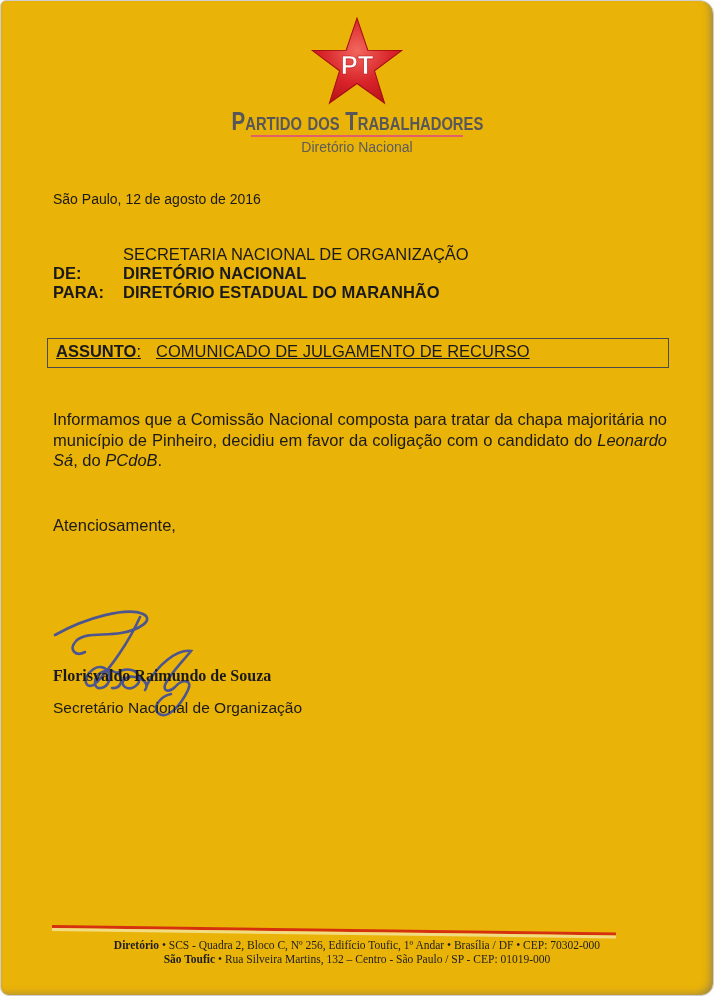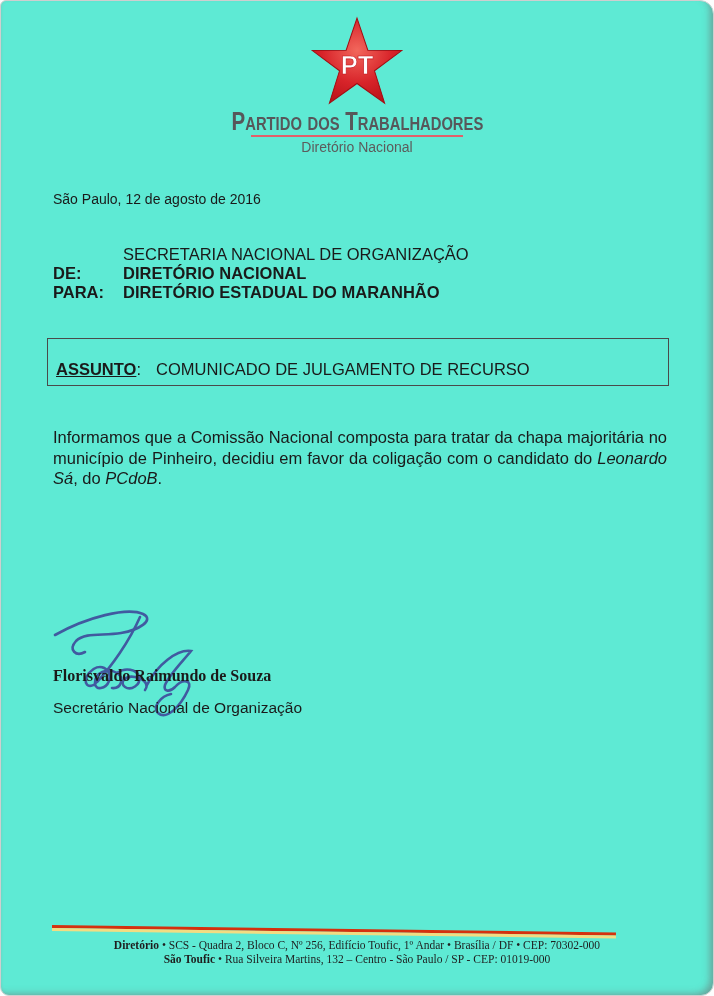--- a/index.html
+++ b/index.html
@@ -1,19 +1,19 @@
 <!DOCTYPE html>
 <html><head>
 <meta charset="utf-8">
 <style>
   html,body{margin:0;padding:0;background:#fdfdfd;}
   .page{
     position:relative;
     width:714px;height:996px;
-    background:#5eead4;
+    background:#eab308;
     box-sizing:border-box;
     border:1px solid #cfcfcf;
     border-radius:6px 14px 13px 9px;
     box-shadow:inset -6px -4px 7px -3px rgba(110,110,110,0.55),
                inset 2px 0 3px -2px rgba(150,150,150,0.4);
     overflow:hidden;
     font-family:"Liberation Sans", sans-serif;
     color:#1a1a1a;
   }
   
@@ -44,22 +44,23 @@
   }
   
   .dateline{margin:36px 44px 0 52px;font-size:14px;}
   .recipients{margin:38px 44px 0 52px;font-size:16.5px;line-height:19px;}
   .recip-row{display:flex;}
   .recip-label{width:70px;font-weight:bold;flex-shrink:0;}
   .bold{font-weight:bold;}
   .subject-box{
     margin:36px 44px 0 46px;
     border:1px solid #4a4a4a;
-    padding:21px 8px 6px;
+    padding:3px 8px 6px;
     font-size:16.5px;
+    text-decoration:underline;
   }
   .subject-label{font-weight:bold;text-decoration:underline;}
   .subject-text{margin-left:15px;}
   .body-par{
     margin:41px 46px 0 52px;
     font-size:16.5px;
     line-height:20.5px;
     text-align:justify;
   }
   .bold-italic{font-weight:normal;font-style:italic;}
@@ -127,20 +128,21 @@
   </div>
 
   <div class="subject-box">
     <span class="subject-label">ASSUNTO</span><span>:</span><span class="subject-text">COMUNICADO DE JULGAMENTO DE RECURSO</span>
   </div>
 
   <div class="body-par">
     <span>Informamos que a Comissão Nacional composta para tratar da chapa majoritária no município de Pinheiro, decidiu em favor da coligação com o candidato do </span><span class="bold-italic">Leonardo Sá</span><span>, do </span><span class="bold-italic">PCdoB</span><span>.</span>
   </div>
 
+  <div class="closing">Atenciosamente,</div>
 
   <svg class="sig-svg" width="235" height="125" viewBox="0 0 235 125">
     <g fill="none" stroke="#3f4e9c" stroke-width="2.6" stroke-linecap="round" opacity="0.92">
       <path d="M10,40 C42,22 82,12 98,19 C110,25 94,35 76,38 C58,41 40,37 31,46 C23,55 31,62 40,57"></path>
       <path d="M95,22 C84,47 66,72 52,87 C44,96 36,88 44,78 C54,66 68,74 64,86 C61,94 50,96 50,88 C50,78 62,72 72,78 C80,83 76,94 67,93"></path>
       <path d="M72,78 C80,72 92,74 94,82 C96,90 86,96 80,92 C74,88 80,80 90,82 C100,84 104,90 100,95"></path>
       <path d="M102,90 C112,70 132,54 146,56 C138,66 124,80 120,90 C118,96 124,98 130,92 C138,83 148,85 143,95 C136,110 122,126 113,118 C107,112 116,101 126,99"></path>
     </g>
   </svg>
 

